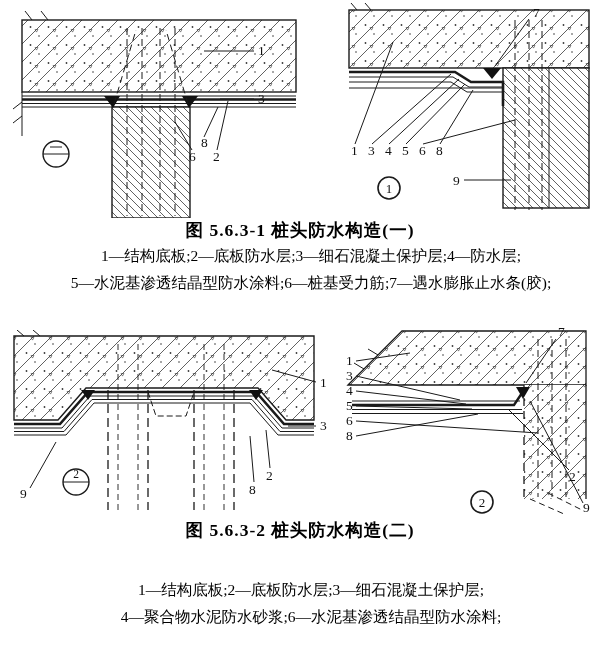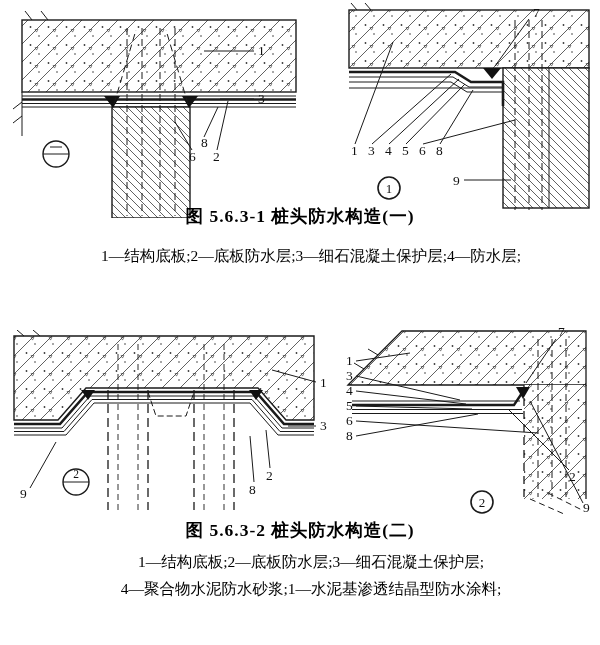--- a/index.html
+++ b/index.html
@@ -9,26 +9,26 @@
   svg text{font-family:"Liberation Serif","DejaVu Serif",serif;fill:#111;}
   .callout{font-size:13.5px;}
   .bubble-num{font-size:11.5px;text-anchor:middle;}
   .detail-num{font-size:13px;text-anchor:middle;}
   #f1l{left:8px;top:4px;}
   #f1r{left:343px;top:2px;}
   #f2l{left:4px;top:330px;}
   #f2r{left:340px;top:323px;}
   .caption{position:absolute;left:0;width:600px;text-align:center;
            font-weight:bold;font-size:17.5px;letter-spacing:1px;}
-  #cap1{top:204px;}
+  #cap1{top:218px;}
   #cap2{top:518px;}
   .legend{position:absolute;left:0;width:600px;text-align:center;font-size:15.5px;}
   .legend div{line-height:27px;margin-left:22px;}
   #leg1{top:242px;}
-  #leg2{top:548px;}
+  #leg2{top:576px;}
 </style>
 </head>
 <body>
 
 <div class="page">
 
   <svg width="0" height="0">
     <defs>
       <pattern id="conc" patternUnits="userSpaceOnUse" width="18" height="18">
         <rect width="18" height="18" fill="#ffffff"></rect>
@@ -131,20 +131,21 @@
     <text class="callout" x="59" y="153">5</text>
     <text class="callout" x="76" y="153">6</text>
     <text class="callout" x="93" y="153">8</text>
     <text class="callout" x="110" y="183">9</text>
     <text class="detail-num" x="46" y="191">1</text>
   </svg>
 
   <div id="cap1" class="caption">图 5.6.3-1  桩头防水构造(一)</div>
   <div id="leg1" class="legend">
     <div>1—结构底板;2—底板防水层;3—细石混凝土保护层;4—防水层;</div>
+    <div>5—水泥基渗透结晶型防水涂料;6—桩基受力筋;7—遇水膨胀止水条(胶);</div>
   </div>
 
   <svg id="f2l" width="334" height="184" viewBox="0 0 334 184">
     <g stroke="#1a1a1a" fill="none" stroke-width="1">
 
       <path d="M10 6 H310 V90 H282 L254 58 H82 L54 90 H10 Z" fill="url(#conc)" stroke-width="1.4"></path>
       <path d="M20 6 l-7 -6 M36 6 l-7 -6"></path>
 
       <g>
         <path d="M10 94 H56 L84 62 H252 L280 94 H310" stroke-width="2.6"></path>
@@ -233,16 +234,16 @@
     <text class="callout" x="6" y="117">8</text>
     <text class="callout" x="218" y="13">7</text>
     <text class="callout" x="229" y="158">2</text>
     <text class="callout" x="243" y="189">9</text>
     <text class="detail-num" x="142" y="184">2</text>
   </svg>
 
   <div id="cap2" class="caption">图 5.6.3-2  桩头防水构造(二)</div>
   <div id="leg2" class="legend">
     <div>1—结构底板;2—底板防水层;3—细石混凝土保护层;</div>
-    <div>4—聚合物水泥防水砂浆;1—水泥基渗透结晶型防水涂料;</div>
+    <div>4—聚合物水泥防水砂浆;6—水泥基渗透结晶型防水涂料;</div>
   </div>
 
 </div>
 
 </body></html>

